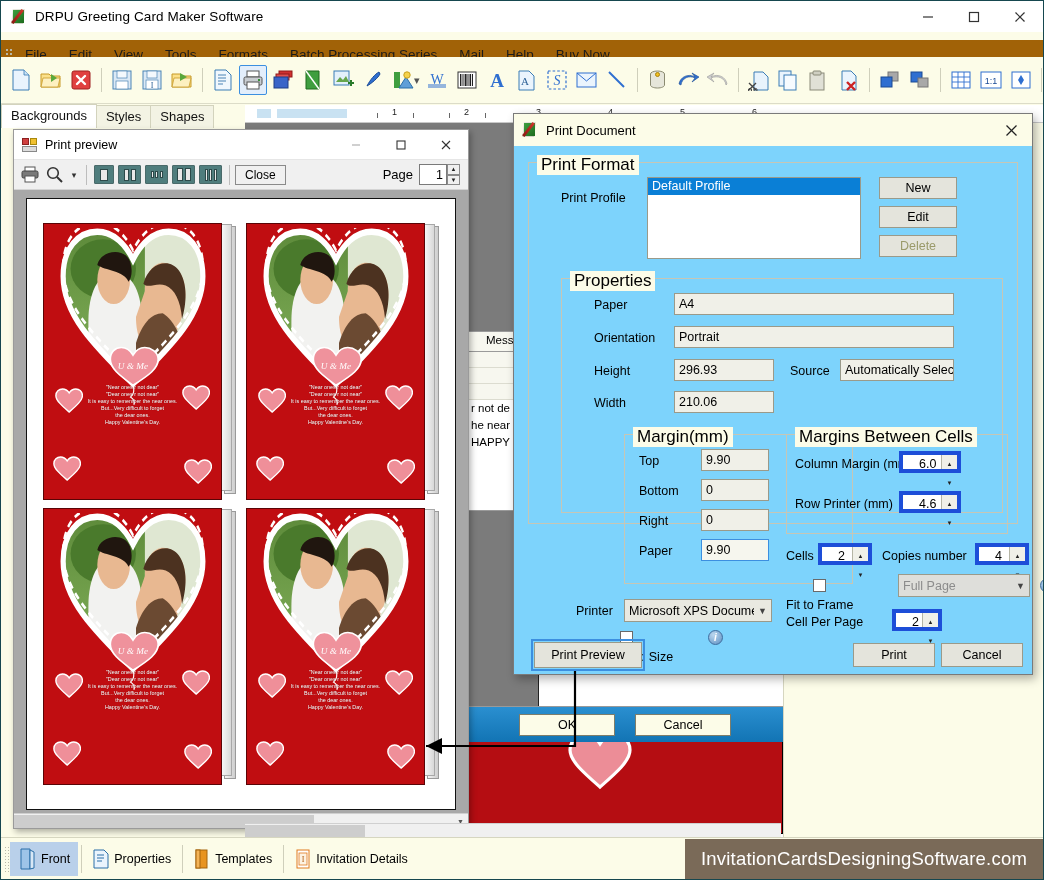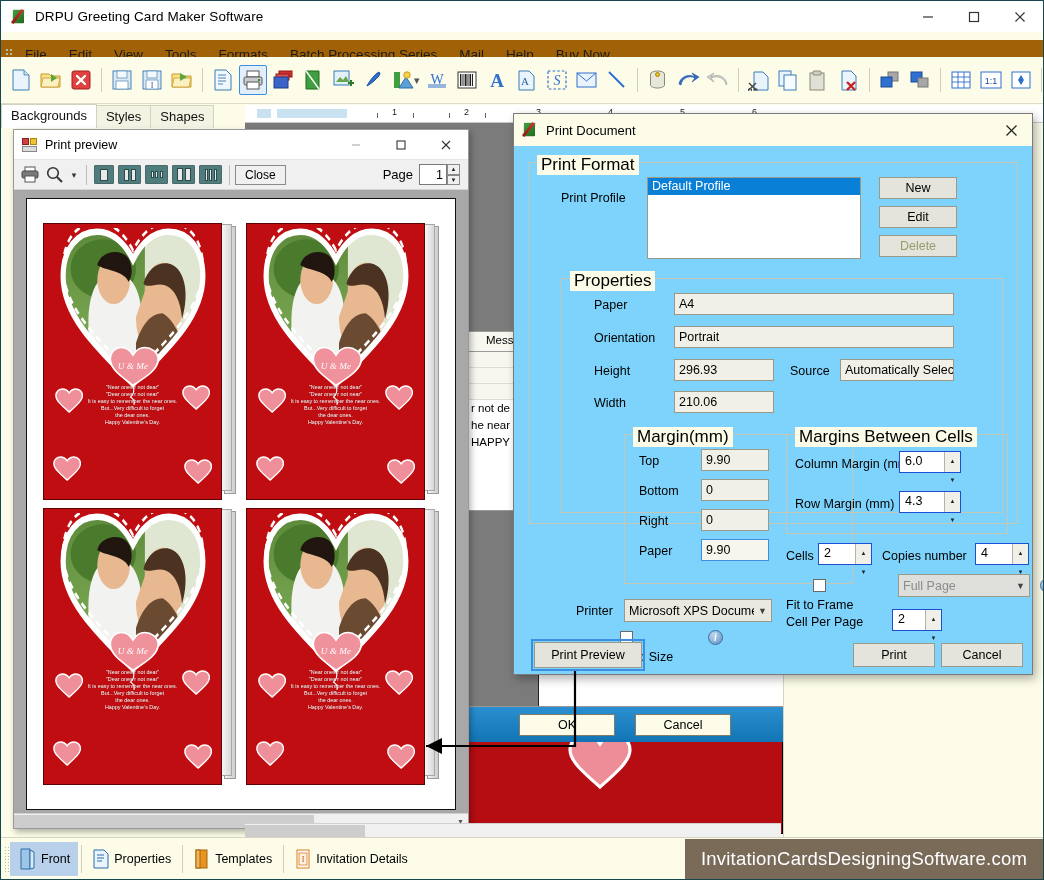--- a/index.html
+++ b/index.html
@@ -304,22 +304,22 @@
   .listbox .item {
     background:#0a7fd6; color:#fff; font-size:12.5px; padding:1px 4px; line-height:15px;
   }
   .btn {
     position:absolute; background:#e4e4dc; border:1px solid #9a9a8a;
     font-size:12.5px; color:#000; display:flex; align-items:center; justify-content:center;
   }
   .btn.disabled { color:#9a9a6a; }
   .btn.focus { outline:2px solid #3c8fe0; outline-offset:1px; }
   .spinbox {
-    position:absolute; background:#fff; border:1px solid #1d4ed8; height:22px;
-    font-size:12.5px; color:#000; padding-left:5px; line-height:19px;
+    position:absolute; background:#fff; border:4px solid #1d4ed8; height:22px;
+    font-size:12.5px; color:#000; padding-left:16px; line-height:19px;
   }
   .spinbox .arrows {
     position:absolute; right:0; top:0; width:16px; height:100%;
     display:flex; flex-direction:column; border-left:1px solid #b5b5a5; background:#f0f0e8;
   }
   .spinbox .arrows b { flex:1; display:flex; align-items:center; justify-content:center;
     font-size:6px; color:#222; font-weight:normal; }
   .chk { position:absolute; display:flex; align-items:center; font-size:12.5px; color:#000; gap:6px;flex-direction:column; }
   .chk .bx { width:13px; height:13px; border:1px solid #6a6a6a; background:#fff; display:block; }
   .combo {
@@ -1069,23 +1069,23 @@
         <div class="gbox" style="left:224px;top:155px;width:222px;height:100px;">
           <div class="glabel">Margins Between Cells</div>
           <div class="lbl" style="left:8px;top:22px;">Column Margin (mm)</div>
           <div class="spinbox" style="left:112px;top:16px;width:62px;">
             <span>6.0</span>
             <div class="arrows">
                 <b>▲</b>
                 <b>▼</b>
               </div>
           </div>
-          <div class="lbl" style="left:8px;top:62px;">Row Margin (mm)</div>
+          <div class="lbl" style="left:8px;top:62px;">Row Printer (mm)</div>
           <div class="spinbox" style="left:112px;top:56px;width:62px;">
-            <span>4.3</span>
+            <span>4.6</span>
             <div class="arrows">
                 <b>▲</b>
                 <b>▼</b>
               </div>
           </div>
         </div>
 
         <div class="lbl" style="left:224px;top:270px;">Cells</div>
         <div class="spinbox" style="left:256px;top:264px;width:54px;">
           <span>2</span>

